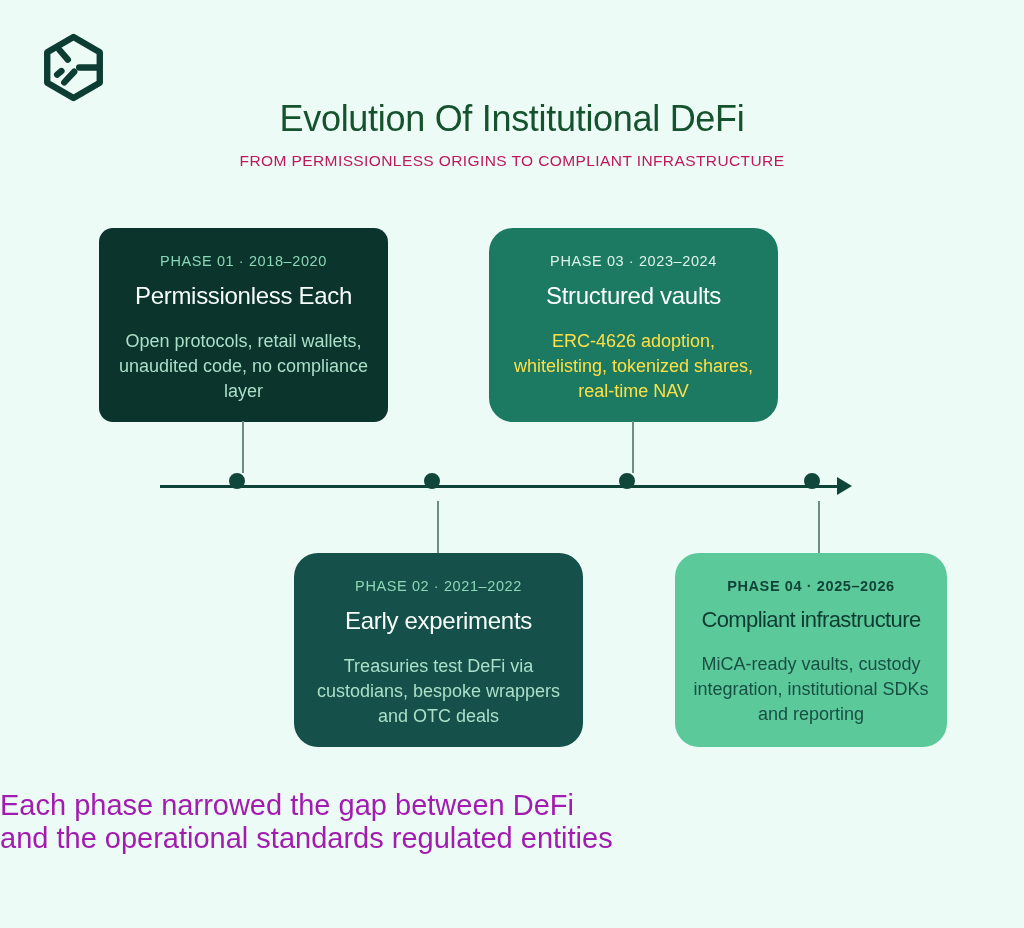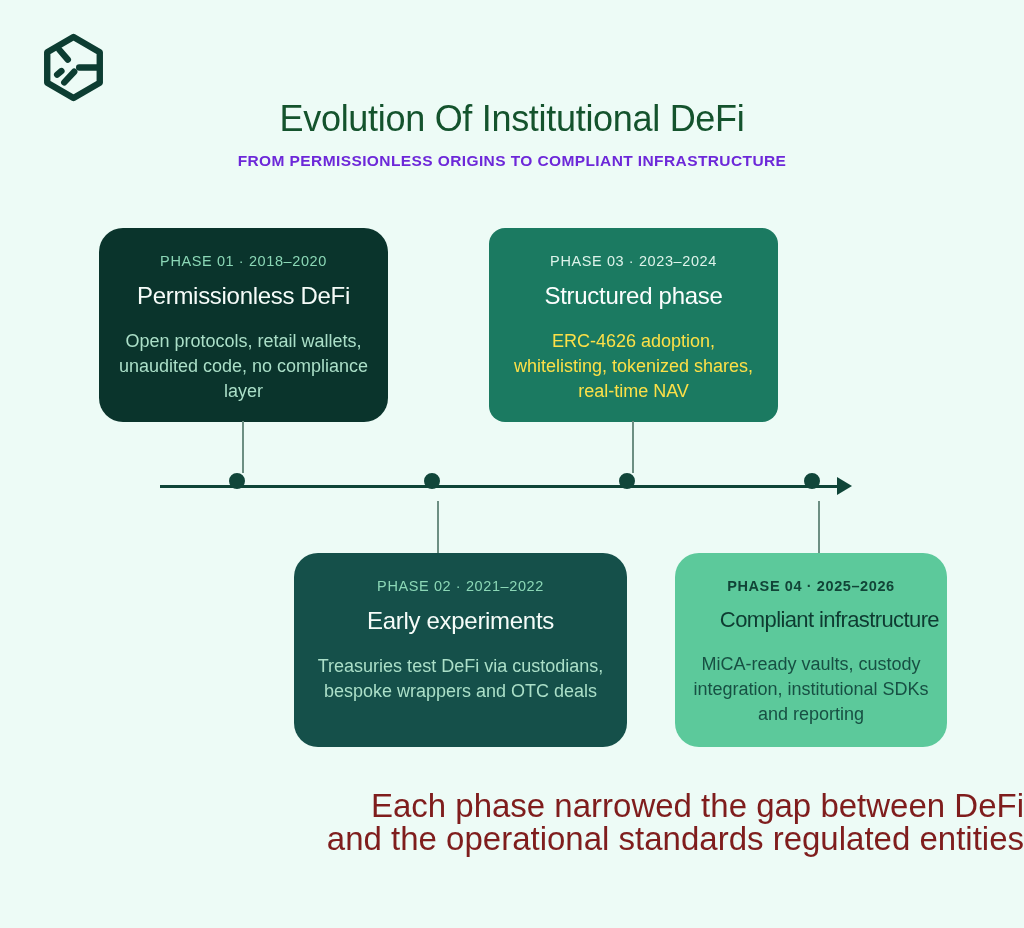--- a/index.html
+++ b/index.html
@@ -21,22 +21,22 @@
   .header { position: absolute; left: 0; top: 98px; width: 100%; text-align: center; }
   .page-title {
     font-size: 36px;
     font-weight: 500;
     color: #14532d;
     letter-spacing: -0.3px;
   }
   .page-subtitle {
     margin-top: 12px;
     font-size: 15.5px;
-    font-weight: 700;
-    color: #6d28d9;
+    font-weight: 400;
+    color: #be185d;
     letter-spacing: 0.4px;
   }
 
   
   .card {
     position: absolute;
     height: 194px;
     border-radius: 24px;
     text-align: center;
     padding: 25px 16px 0 16px;
@@ -51,35 +51,35 @@
     font-size: 24px;
     font-weight: 500;
     letter-spacing: -0.3px;
     margin-bottom: 19px;
   }
   .card .card-body {
     font-size: 18px;
     line-height: 1.4;
   }
 
-  .c1 { left: 99px;  top: 228px; width: 289px; background: #0a342c; }
-  .c3 { left: 489px; top: 228px; width: 289px; background: #1b7a61; border-radius: 16px; }
-  .c2 { left: 294px; top: 553px; width: 333px; background: #15504a; }
+  .c1 { left: 99px;  top: 228px; width: 289px; background: #0a342c; border-radius: 14px; }
+  .c3 { left: 489px; top: 228px; width: 289px; background: #1b7a61; }
+  .c2 { left: 294px; top: 553px; width: 289px; background: #15504a; }
   .c4 { left: 675px; top: 553px; width: 272px; background: #5cc99b; padding-left: 8px; padding-right: 8px; }
 
   .c1 .eyebrow, .c2 .eyebrow { color: #8bd7b6; }
   .c1 .card-title, .c2 .card-title { color: #f6fcf9; }
   .c1 .card-body, .c2 .card-body { color: #abdfc8; }
 
   .c3 .eyebrow { color: #ddf3ea; }
   .c3 .card-title { color: #fbfefd; }
   .c3 .card-body { color: #fde047; }
 
   .c4 .eyebrow { color: #114437; font-weight: 600; }
-  .c4 .card-title { color: #0e3b31; font-size: 22px; letter-spacing: -0.6px; text-align: right; }
+  .c4 .card-title { color: #0e3b31; font-size: 22px; letter-spacing: -0.6px; }
   .c4 .card-body { color: #175043; margin-top: 13px; }
 
   
   .connector {
     position: absolute;
     width: 2px;
     height: 52px;
     background: #6d8f83;
   }
   .conn1 { left: 242px; top: 421px; }
@@ -112,24 +112,24 @@
   .n1 { left: 229px; top: 473px; }
   .n2 { left: 424px; top: 473px; }
   .n3 { left: 619px; top: 473px; }
   .n4 { left: 804px; top: 473px; background: #47c292; }
 
   
   .footer {
     position: absolute;
     left: 0; top: 789px;
     width: 100%;
-    text-align: right;
-    font-size: 33px;
+    text-align: left;
+    font-size: 29px;
     line-height: 33px;
-    color: #7f1d1d;
+    color: #a21caf;
   }
 </style>
 </head>
 <body>
 
 <div class="stage">
 
   <svg class="logo" viewBox="0 0 100 100">
     <g fill="none" stroke="#0d3d32" stroke-width="9" stroke-linecap="round" stroke-linejoin="round">
       <path d="M50 7 L87 28.5 L87 71.5 L50 93 L13 71.5 L13 28.5 Z"></path>
@@ -140,27 +140,27 @@
     </g>
   </svg>
 
   <div class="header">
     <div class="page-title">Evolution Of Institutional DeFi</div>
     <div class="page-subtitle">FROM PERMISSIONLESS ORIGINS TO COMPLIANT INFRASTRUCTURE</div>
   </div>
 
   <div class="card c1">
     <div class="eyebrow">PHASE 01 · 2018–2020</div>
-    <div class="card-title">Permissionless DeFi</div>
+    <div class="card-title">Permissionless Each</div>
     <div class="card-body">Open protocols, retail wallets, unaudited code, no compliance layer</div>
   </div>
 
   <div class="card c3">
     <div class="eyebrow">PHASE 03 · 2023–2024</div>
-    <div class="card-title">Structured phase</div>
+    <div class="card-title">Structured vaults</div>
     <div class="card-body">ERC-4626 adoption, whitelisting, tokenized shares, real-time NAV</div>
   </div>
 
   <div class="card c2">
     <div class="eyebrow">PHASE 02 · 2021–2022</div>
     <div class="card-title">Early experiments</div>
     <div class="card-body">Treasuries test DeFi via custodians, bespoke wrappers and OTC deals</div>
   </div>
 
   <div class="card c4">

